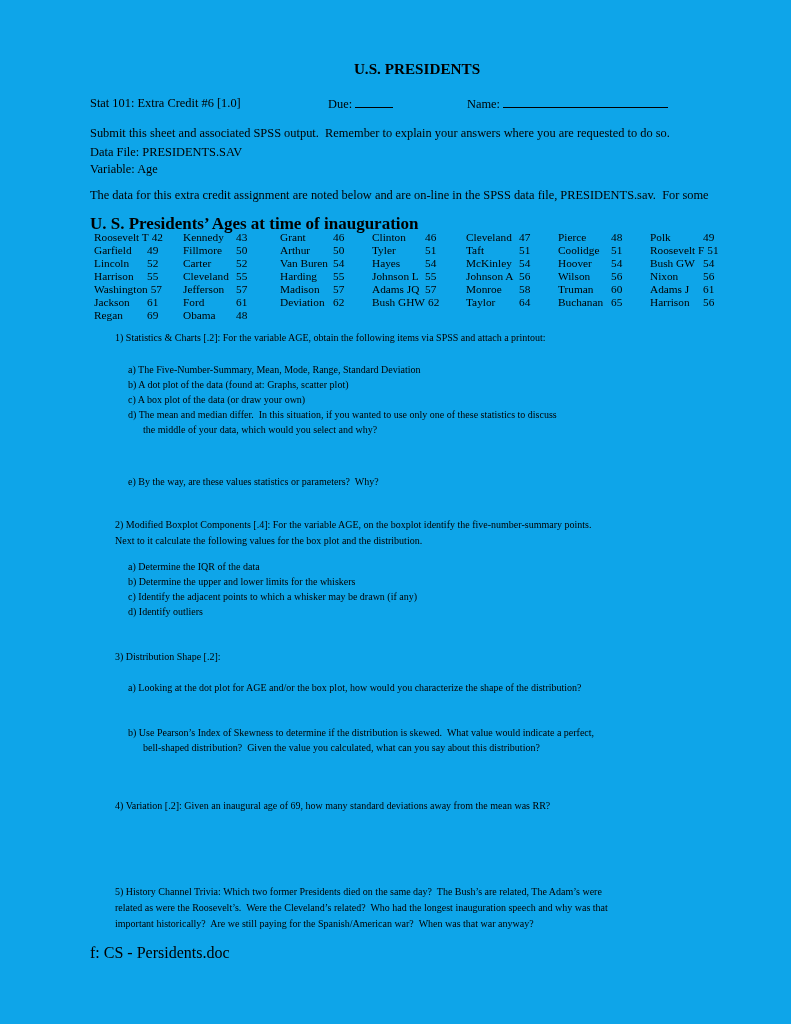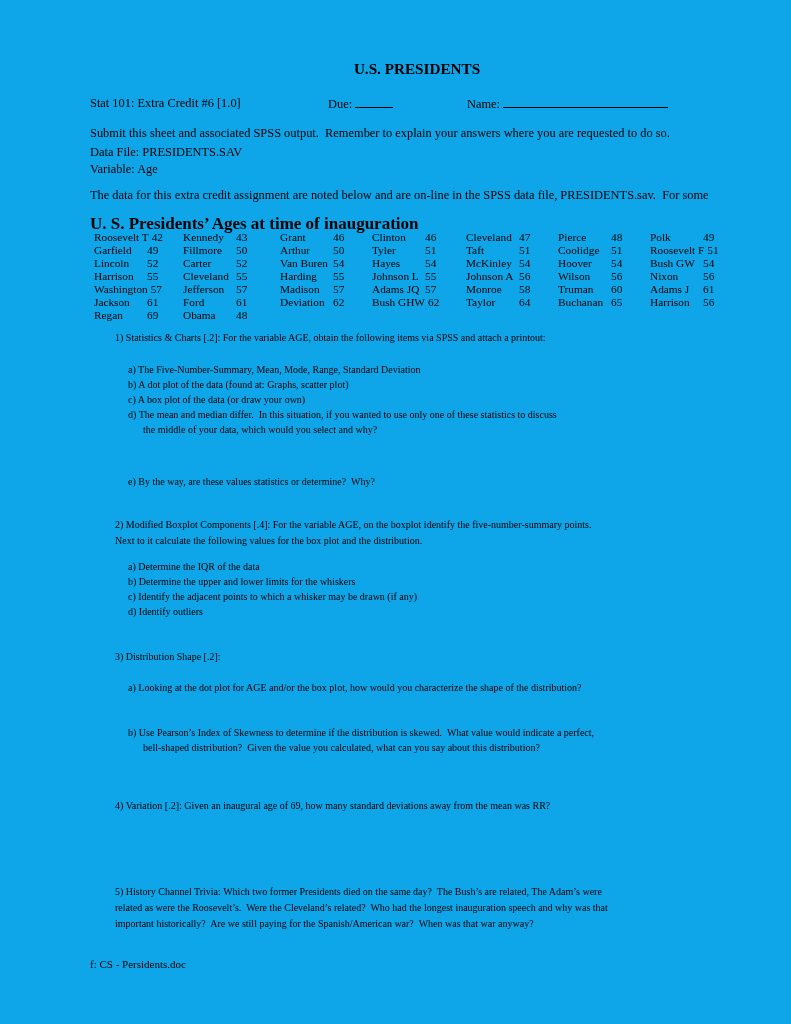--- a/index.html
+++ b/index.html
@@ -47,21 +47,21 @@
     font-size:11.3px;line-height:13px;
   }
   .trow{display:flex;white-space:pre;}
   .nm{flex:0 0 auto;min-width:50px;padding-right:3px;}
   .ag{flex:0 0 auto;}
   .section .h{font-size:10px;line-height:16px;white-space:pre;margin-left:25px;}
   .item{
     margin-left:38px;font-size:10px;line-height:15px;white-space:pre;
   }
   .item .cont{padding-left:15px;}
-  .doc-footer{font-size:11px;line-height:14px;margin-top:25px;white-space:pre;}
+  .doc-footer{font-size:16px;line-height:14px;margin-top:14px;white-space:pre;}
 </style>
 </head>
 <body>
 
 <div class="page">
   <div class="content">
 
     <div class="doc-title">U.S. PRESIDENTS</div>
 
     <div class="header-line">
@@ -140,21 +140,21 @@
         </div>
       </div>
 
     <div>
         <div class="section" style="margin-top: 8px;">
           <div class="h"><span class="bold">1) Statistics &amp; Charts [.2]:</span><span> For the variable AGE, obtain the following items via SPSS and attach a printout:</span></div>
           <div class="item" style="margin-top: 16px;"><div>a) The Five-Number-Summary, Mean, Mode, Range, Standard Deviation</div></div>
           <div class="item"><div>b) A dot plot of the data (found at: Graphs, scatter plot)</div></div>
           <div class="item"><div>c) A box plot of the data (or draw your own)</div></div>
           <div class="item"><div>d) The mean and median differ.  In this situation, if you wanted to use only one of these statistics to discuss</div><div class="cont">the middle of your data, which would you select and why?</div></div>
-          <div class="item" style="margin-top: 37px;"><div>e) By the way, are these values statistics or determine?  Why?</div></div>
+          <div class="item" style="margin-top: 37px;"><div>e) By the way, are these values statistics or parameters?  Why?</div></div>
         </div>
         <div class="section" style="margin-top: 28px;">
           <div class="h"><span class="bold">2) Modified Boxplot Components [.4]:</span><span> For the variable AGE, on the boxplot identify the five-number-summary points.</span></div>
           <div class="h">Next to it calculate the following values for the box plot and the distribution.</div>
           <div class="item" style="margin-top: 10px;"><div>a) Determine the IQR of the data</div></div>
           <div class="item"><div>b) Determine the upper and lower limits for the whiskers</div></div>
           <div class="item"><div>c) Identify the adjacent points to which a whisker may be drawn (if any)</div></div>
           <div class="item"><div>d) Identify outliers</div></div>
         </div>
         <div class="section" style="margin-top: 30px;">

